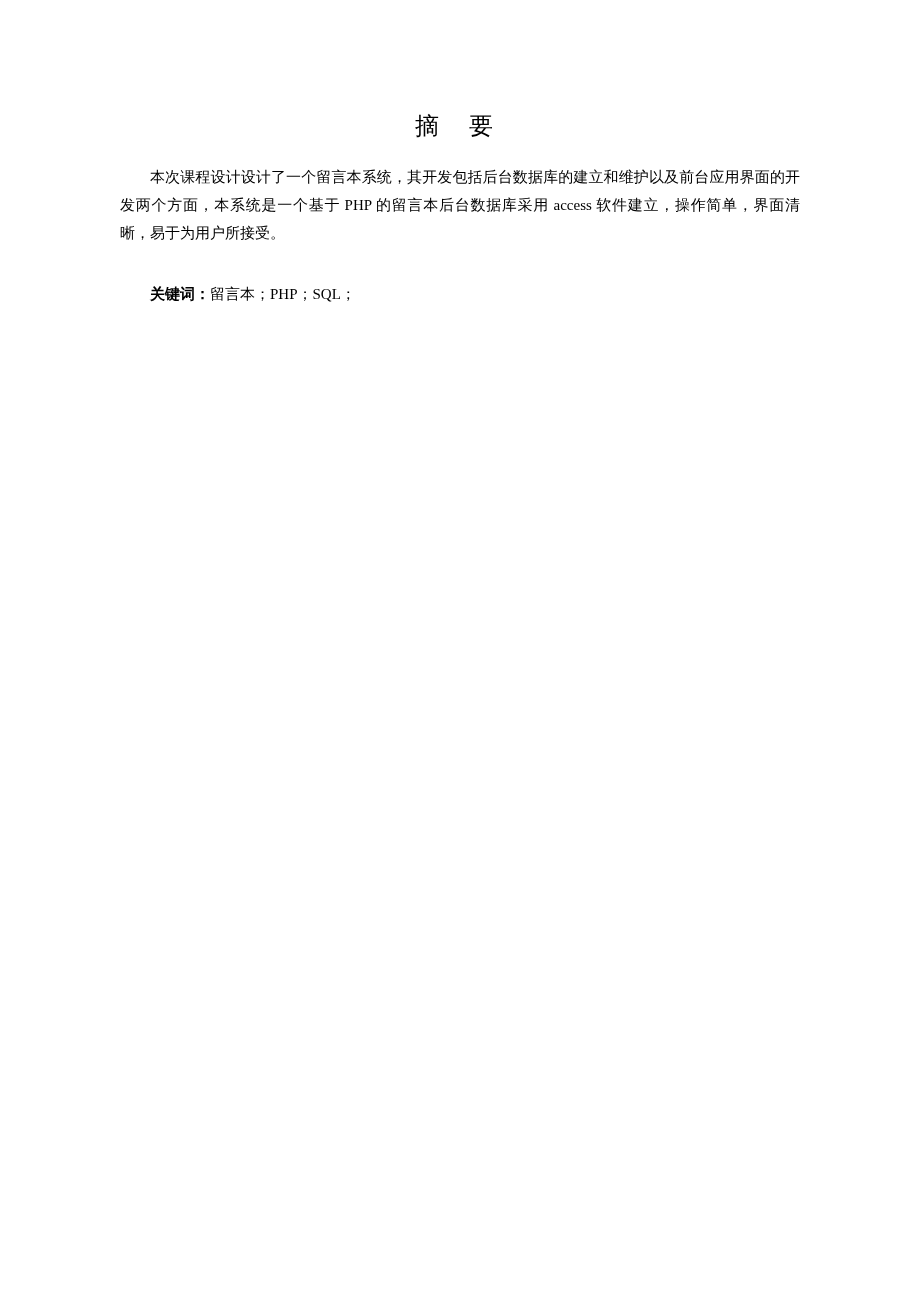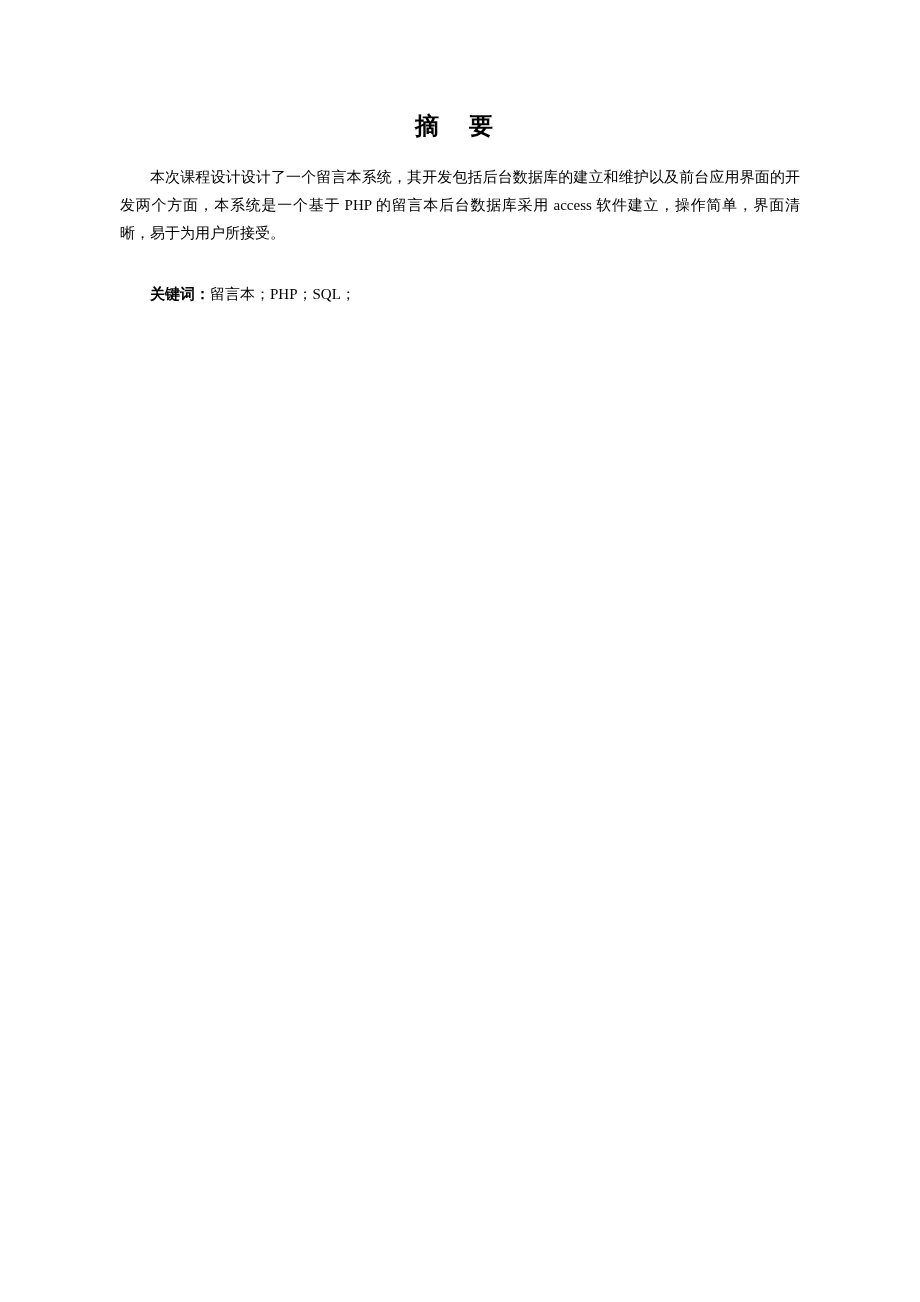--- a/index.html
+++ b/index.html
@@ -11,21 +11,21 @@
       width: 920px;
       height: 1302px;
       background: #ffffff;
       font-family: "SimSun", "宋体", serif;
       color: #000000;
       padding: 110px 120px 0 120px;
     }
     .title {
       text-align: center;
       font-size: 24px;
-      font-weight: bold;
+      font-weight: normal;
       letter-spacing: 12px;
       margin-bottom: 22px;
     }
     .abstract-body {
       font-size: 15px;
       line-height: 1.85;
       text-align: justify;
       text-indent: 2em;
       margin-bottom: 34px;
     }

